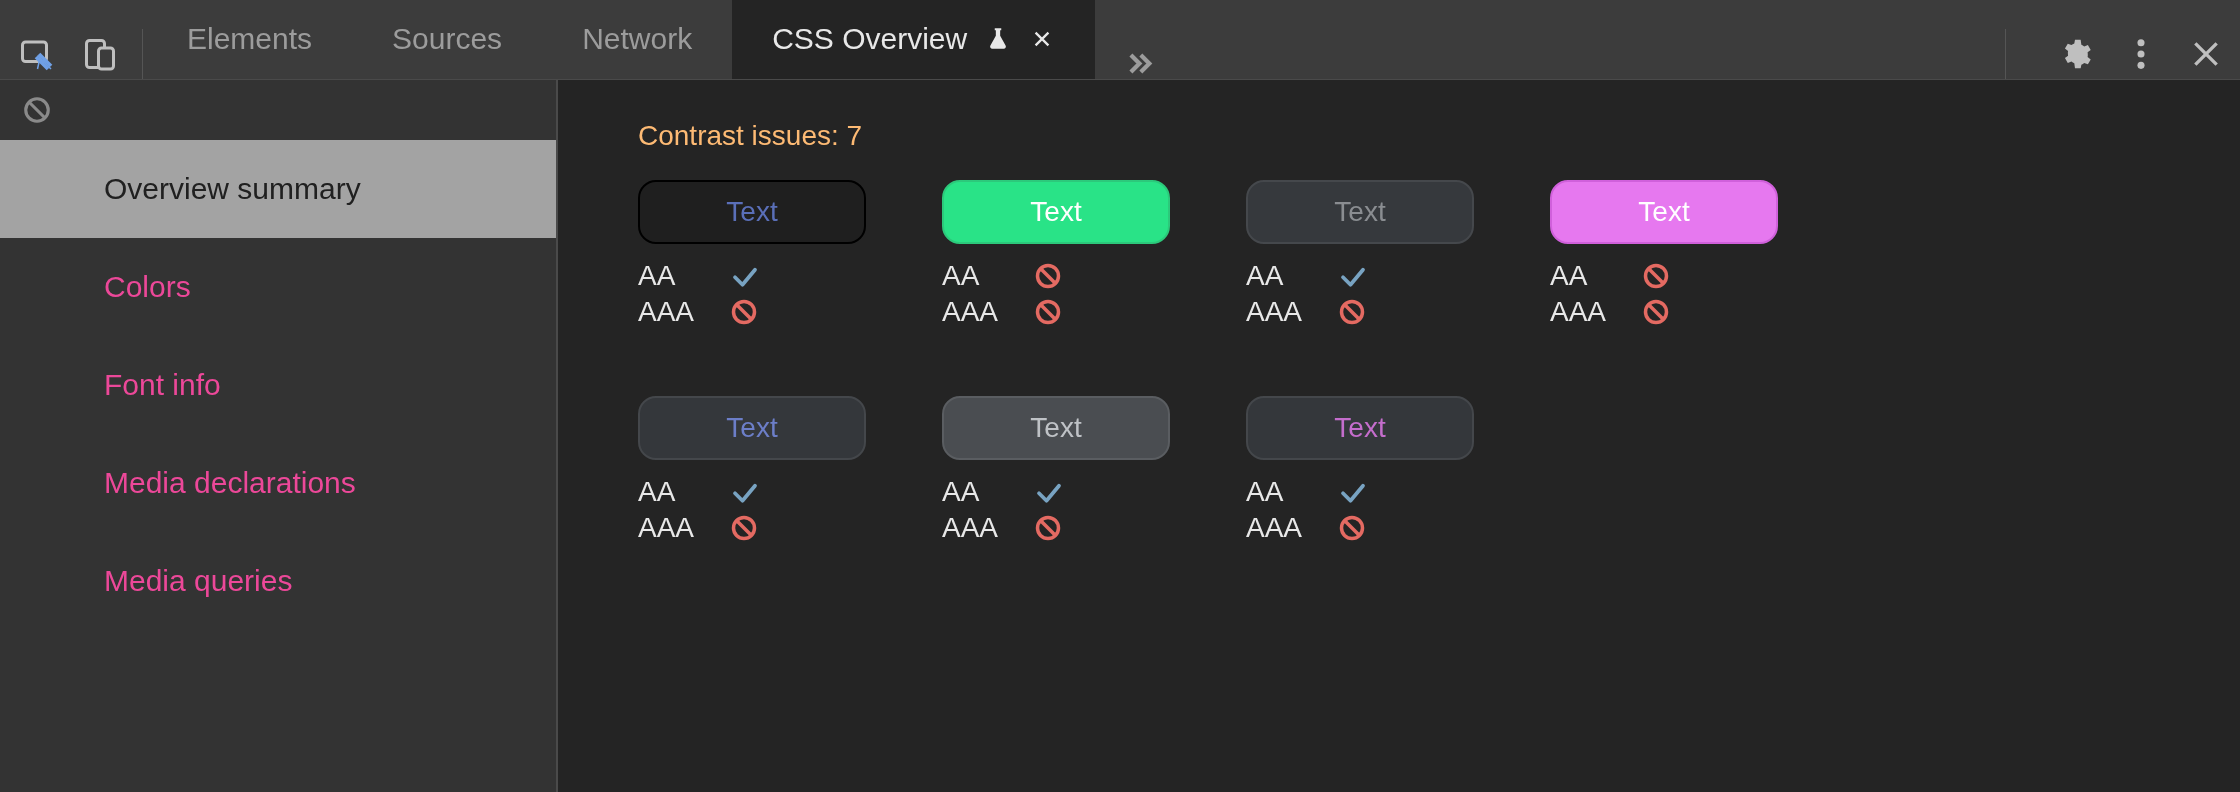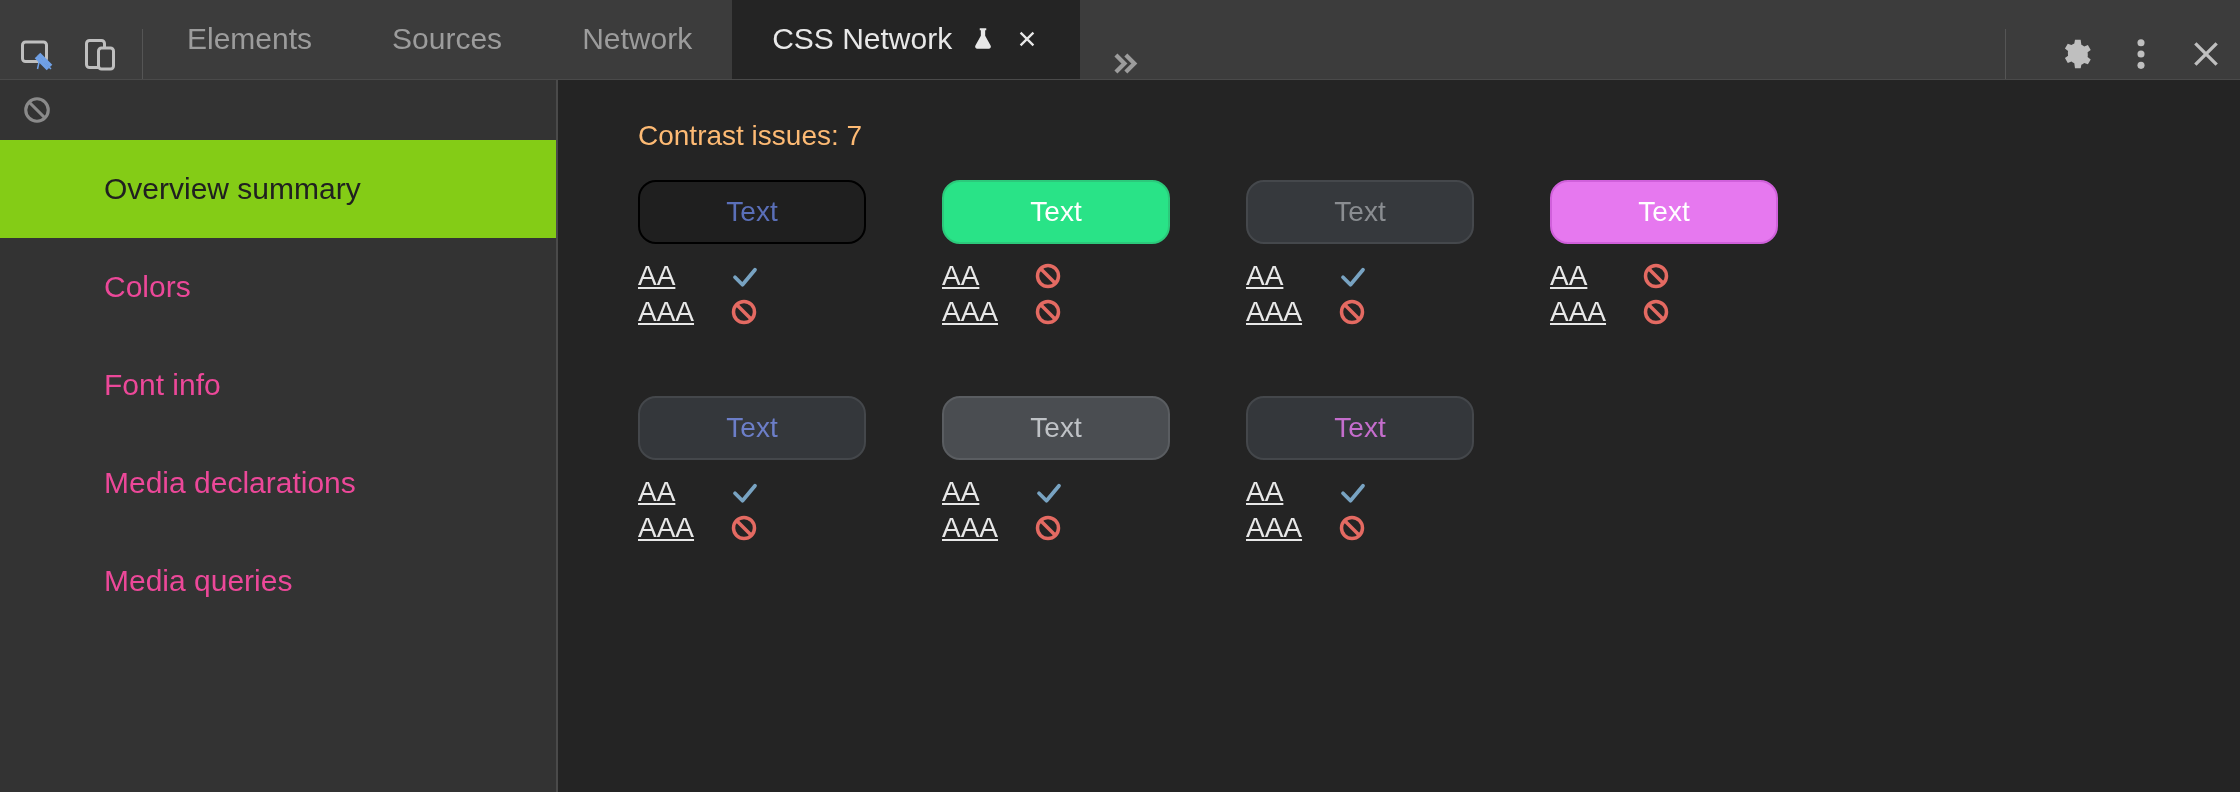--- a/index.html
+++ b/index.html
@@ -81,21 +81,21 @@
   }
   .sidebar .item {
     height: 98px;
     display: flex;
     align-items: center;
     padding-left: 104px;
     font-size: 30px;
     color: #ec4899;
   }
   .sidebar .item.selected {
-    background: #84cc16;
+    background: #a3a3a3;
     color: #202020;
   }
 
   .main {
     flex: 1;
     padding: 40px 80px;
   }
   .heading {
     font-size: 28px;
     color: #fdba74;
@@ -118,21 +118,20 @@
     align-items: center;
     justify-content: center;
     font-size: 28px;
     margin-bottom: 16px;
     border: 2px solid transparent;
   }
   .criteria {
     display: flex;
     flex-direction: column;
     gap: 4px;
-    text-decoration: underline;
   }
   .crit-row {
     display: flex;
     align-items: center;
     gap: 20px;
     font-size: 28px;
     color: #e8e8e8;
   }
   .crit-row .label { width: 72px; }
 
@@ -166,21 +165,21 @@
     </div>
   <div class="tab">
       <span>Sources</span>
     </div>
   <div class="tab">
       <span>Network</span>
     </div>
 
   <div class="tab active">
     <div class="tab-inner">
-      <span>CSS Network</span>
+      <span>CSS Overview</span>
       <span class="i">
         <svg width="26" height="26" viewBox="0 0 24 24" fill="#e8e8e8">
           <path d="M9 2h6v2h-1v5l5 9a2 2 0 0 1-1.8 3H6.8A2 2 0 0 1 5 18l5-9V4H9V2z"></path>
         </svg>
       </span>
       <span class="i tab-close">
         <svg width="22" height="22" viewBox="0 0 24 24" stroke="#e8e8e8" stroke-width="2.5">
           <path d="M5 5 L19 19 M19 5 L5 19"></path>
         </svg>
       </span>

